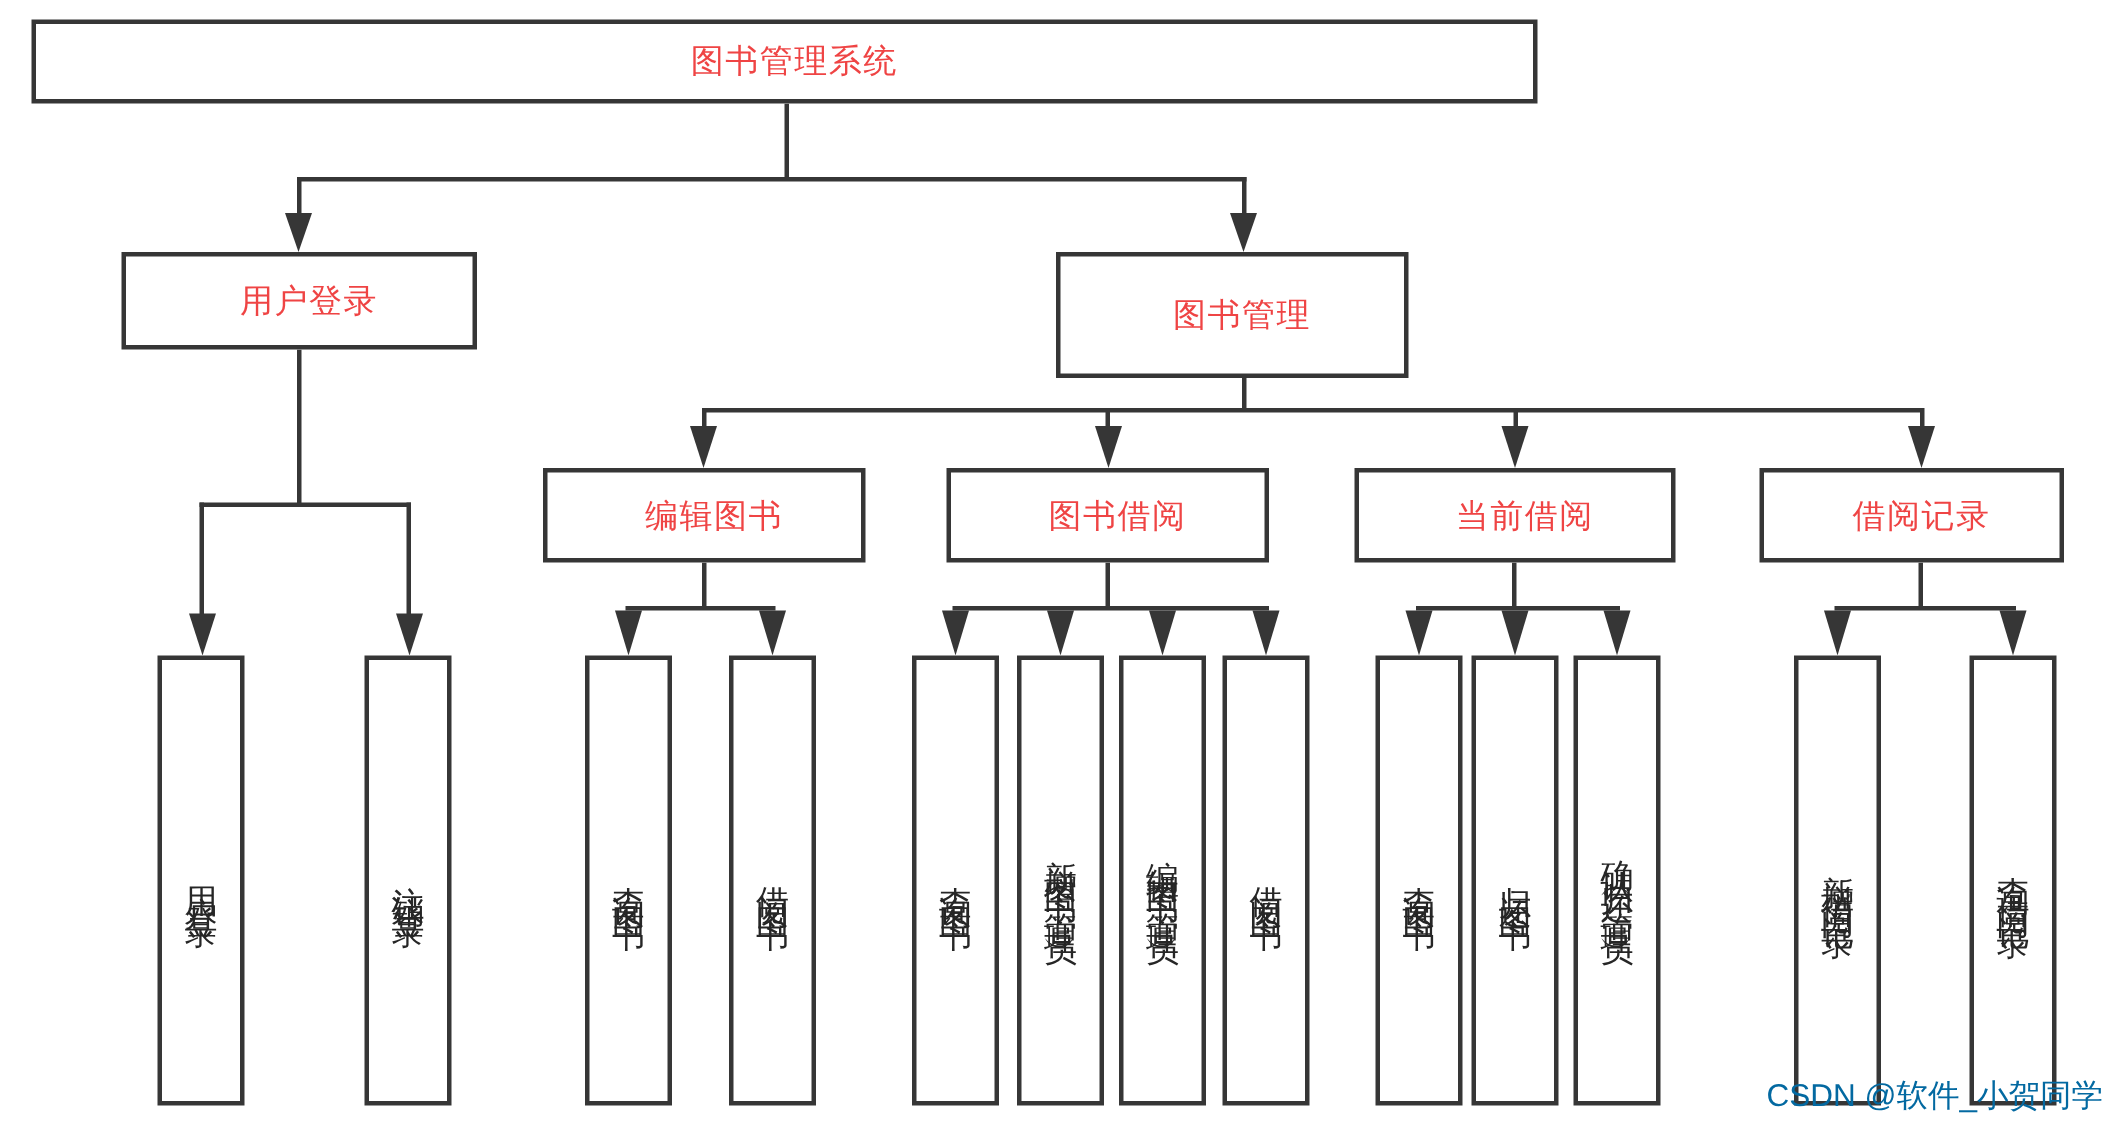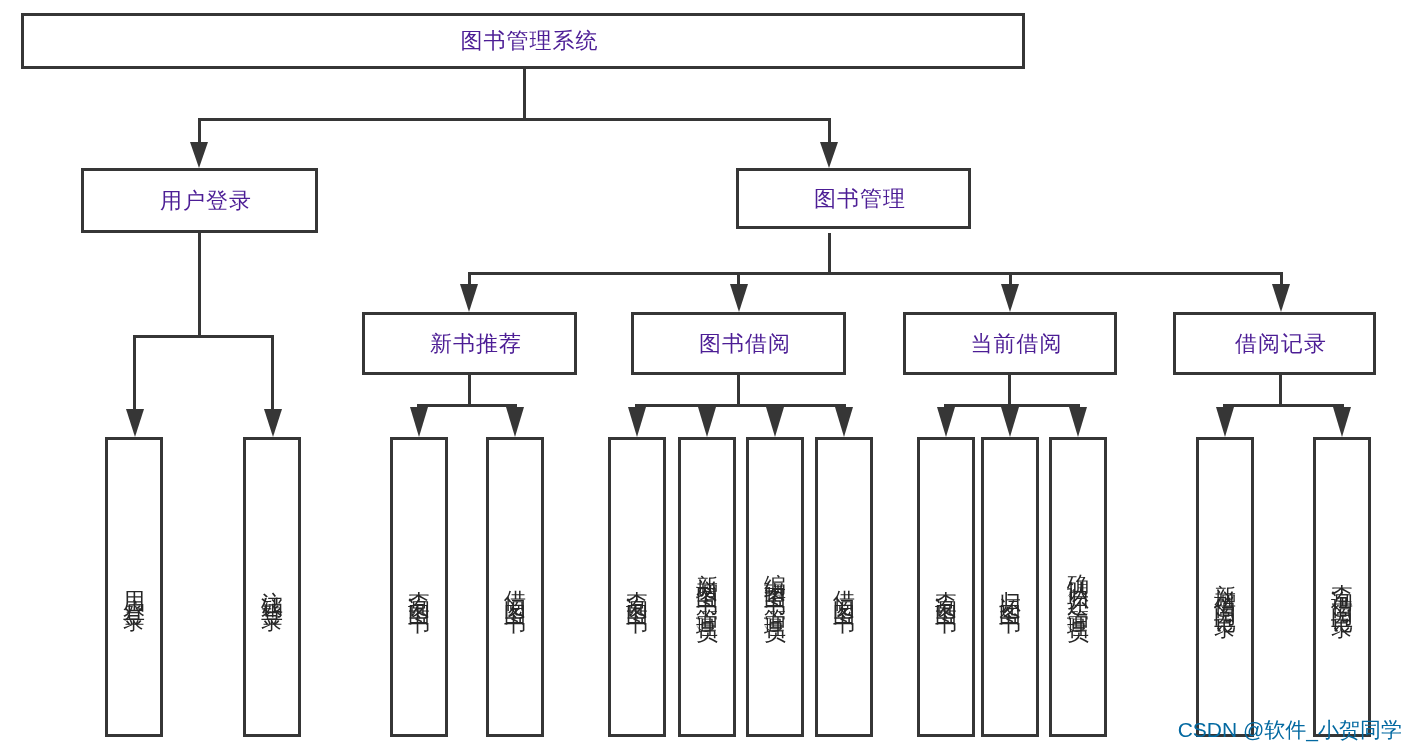--- a/index.html
+++ b/index.html
@@ -12,21 +12,21 @@
     overflow: hidden;
   }
   .box {
     position: absolute;
     box-sizing: border-box;
     background: #ffffff;
     border: 3px solid #363636;
     display: flex;
     align-items: center;
     justify-content: center;
-    color: #4c1d95;
+    color: #ef4444;
     font-size: 22px;
     letter-spacing: 1px;
     z-index: 2;
     padding-left: 13px;
   }
   .vbox {
     position: absolute;
     box-sizing: border-box;
     background: #ffffff;
     border: 3px solid #363636;
@@ -77,21 +77,21 @@
   <div class="vl" style="left:523px; top:69px; height:50px;"></div>
   <div class="hl" style="left:198px; top:118px; width:633px;"></div>
   <div class="vl" style="left:198px; top:118px; height:26px;"></div>
   <div class="ah ah26" style="left:190px; top:142px;"></div>
   <div class="vl" style="left:828px; top:118px; height:26px;"></div>
   <div class="ah ah26" style="left:820px; top:142px;"></div>
 
   <div class="box" style="left:81px; top:168px; width:237px; height:65px;">
     <span>用户登录</span>
   </div>
-  <div class="box" style="left:736px; top:168px; width:235px; height:61px;font-family:Liberation Serif, serif;">
+  <div class="box" style="left:704px; top:168px; width:235px; height:84px;font-family:Liberation Serif, serif;">
     <span>图书管理</span>
   </div>
 
   <div class="vl" style="left:198px; top:233px; height:104px;"></div>
   <div class="hl" style="left:133px; top:335px; width:141px;"></div>
   <div class="vl" style="left:133px; top:335px; height:75px;"></div>
   <div class="ah" style="left:126px; top:409px;"></div>
   <div class="vl" style="left:271px; top:335px; height:75px;"></div>
   <div class="ah" style="left:264px; top:409px;"></div>
 
@@ -100,21 +100,21 @@
   <div class="vl" style="left:468px; top:272px; height:13px;"></div>
   <div class="ah" style="left:460px; top:284px;"></div>
   <div class="vl" style="left:737px; top:272px; height:13px;"></div>
   <div class="ah" style="left:730px; top:284px;"></div>
   <div class="vl" style="left:1009px; top:272px; height:13px;"></div>
   <div class="ah" style="left:1001px; top:284px;"></div>
   <div class="vl" style="left:1280px; top:272px; height:13px;"></div>
   <div class="ah" style="left:1272px; top:284px;"></div>
 
   <div class="box" style="left:362px; top:312px; width:215px; height:63px;">
-    <span>新书推荐</span>
+    <span>编辑图书</span>
   </div>
   <div class="box" style="left:631px; top:312px; width:215px; height:63px;">
     <span>图书借阅</span>
   </div>
   <div class="box" style="left:903px; top:312px; width:214px; height:63px;">
     <span>当前借阅</span>
   </div>
   <div class="box" style="left:1173px; top:312px; width:203px; height:63px;">
     <span>借阅记录</span>
   </div>

